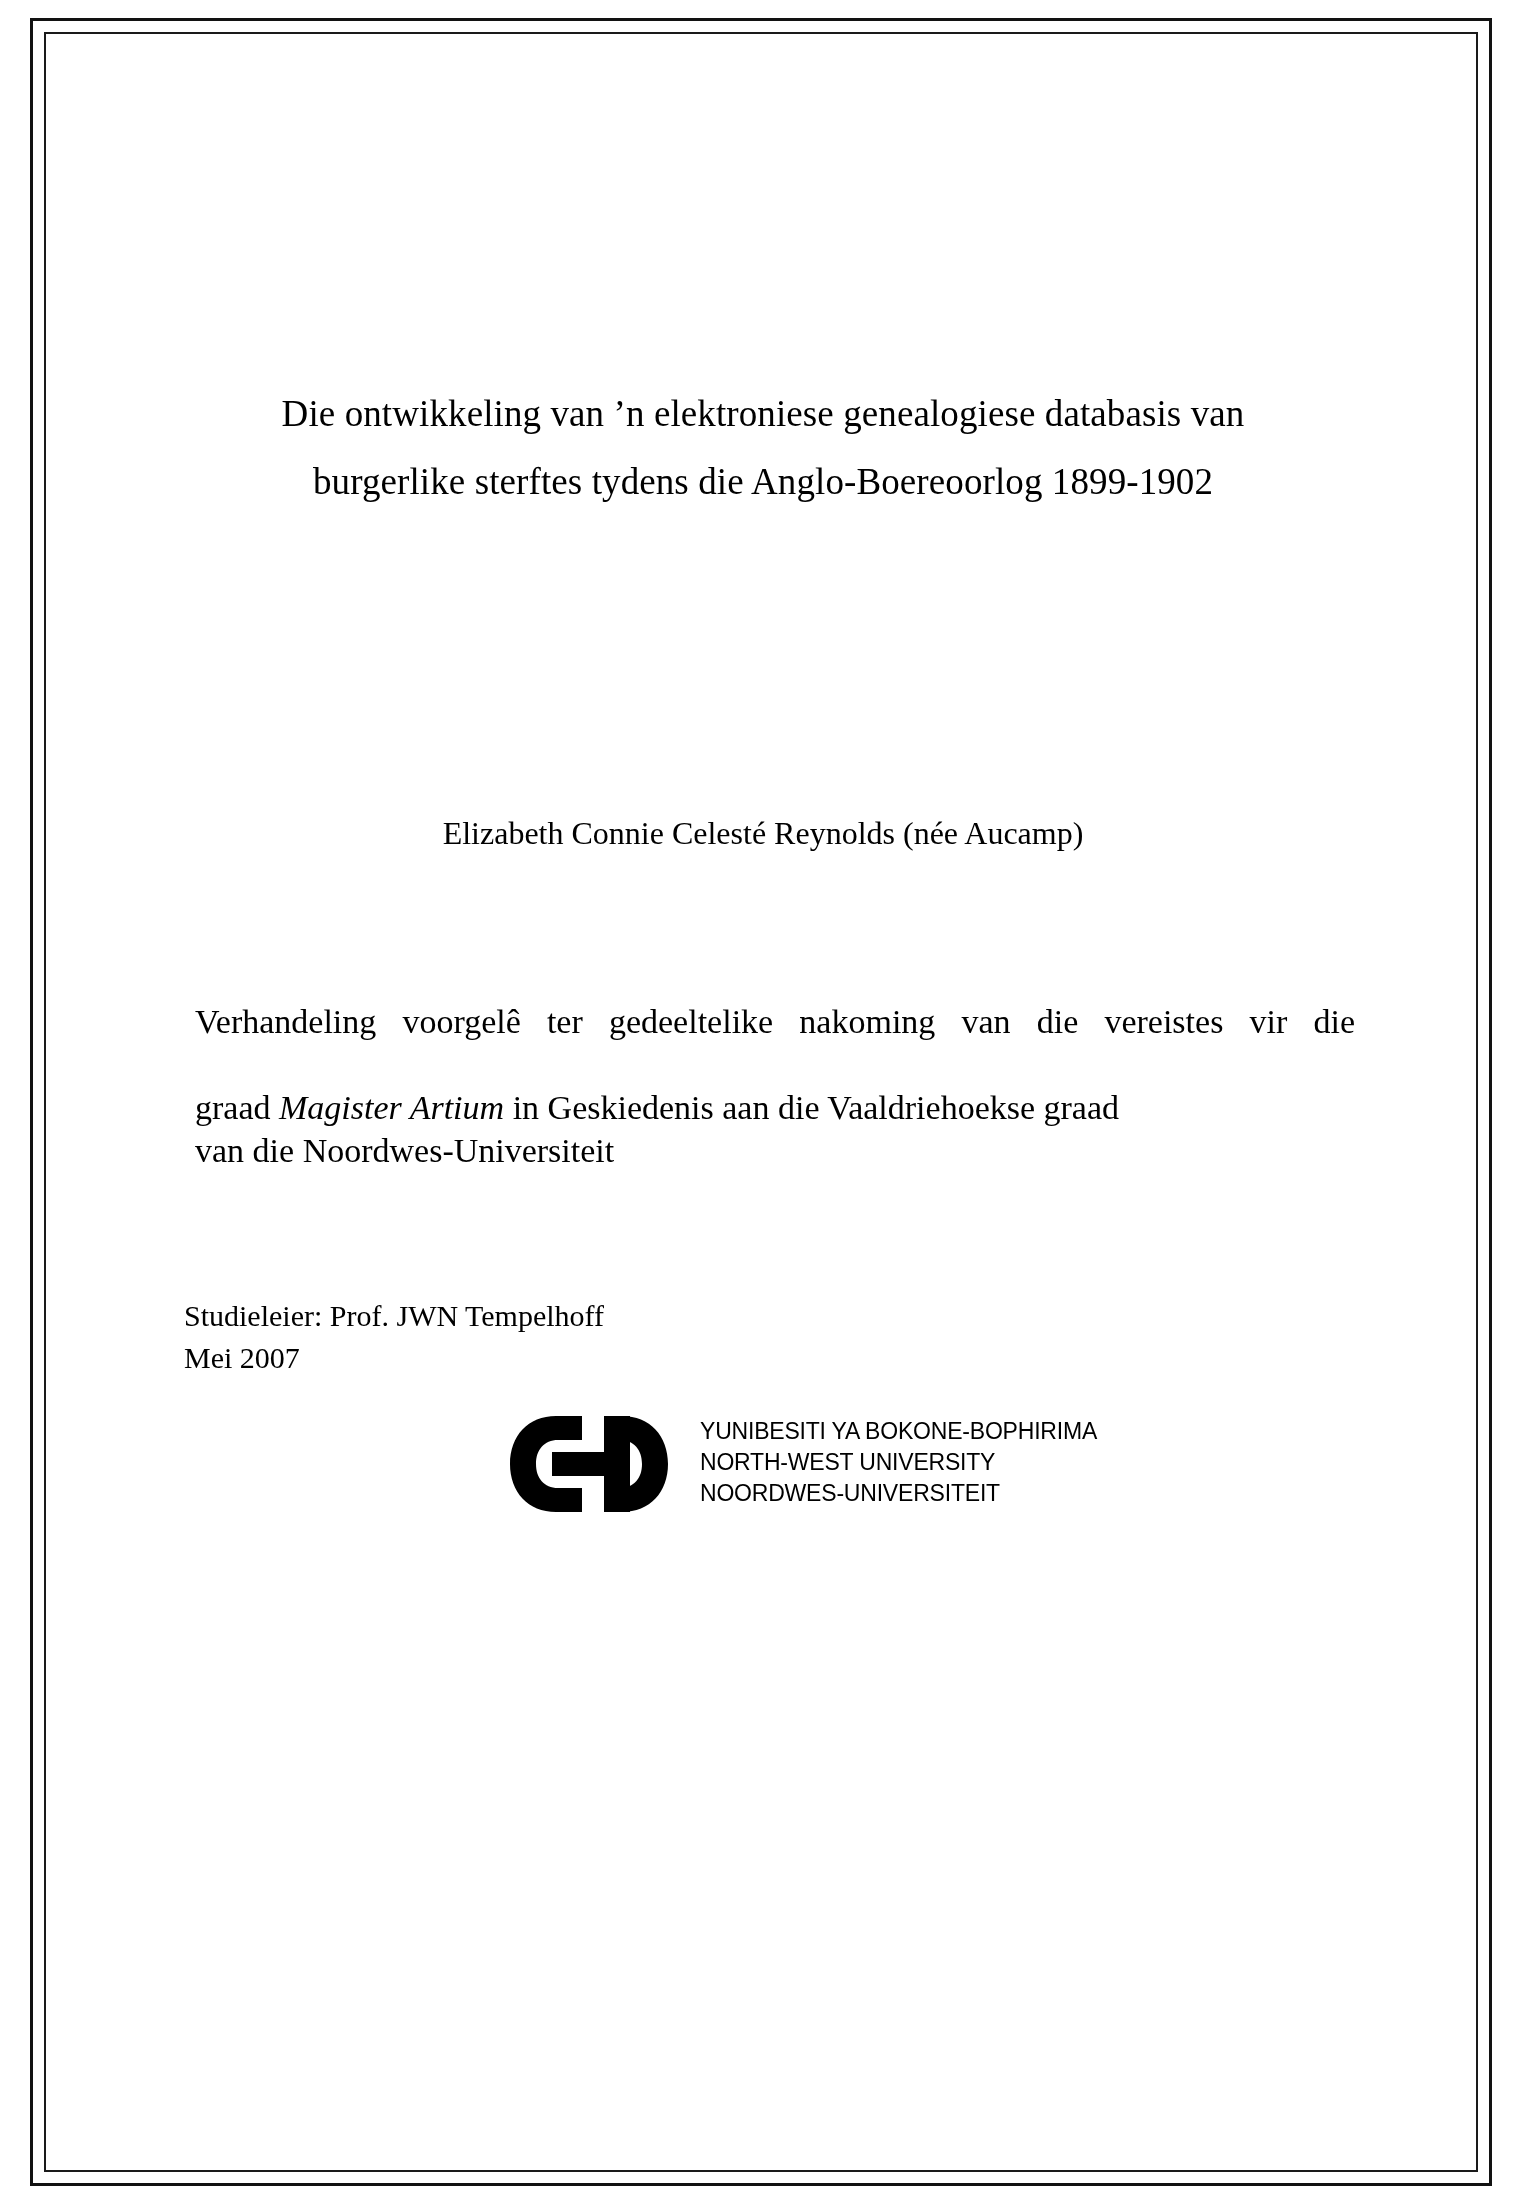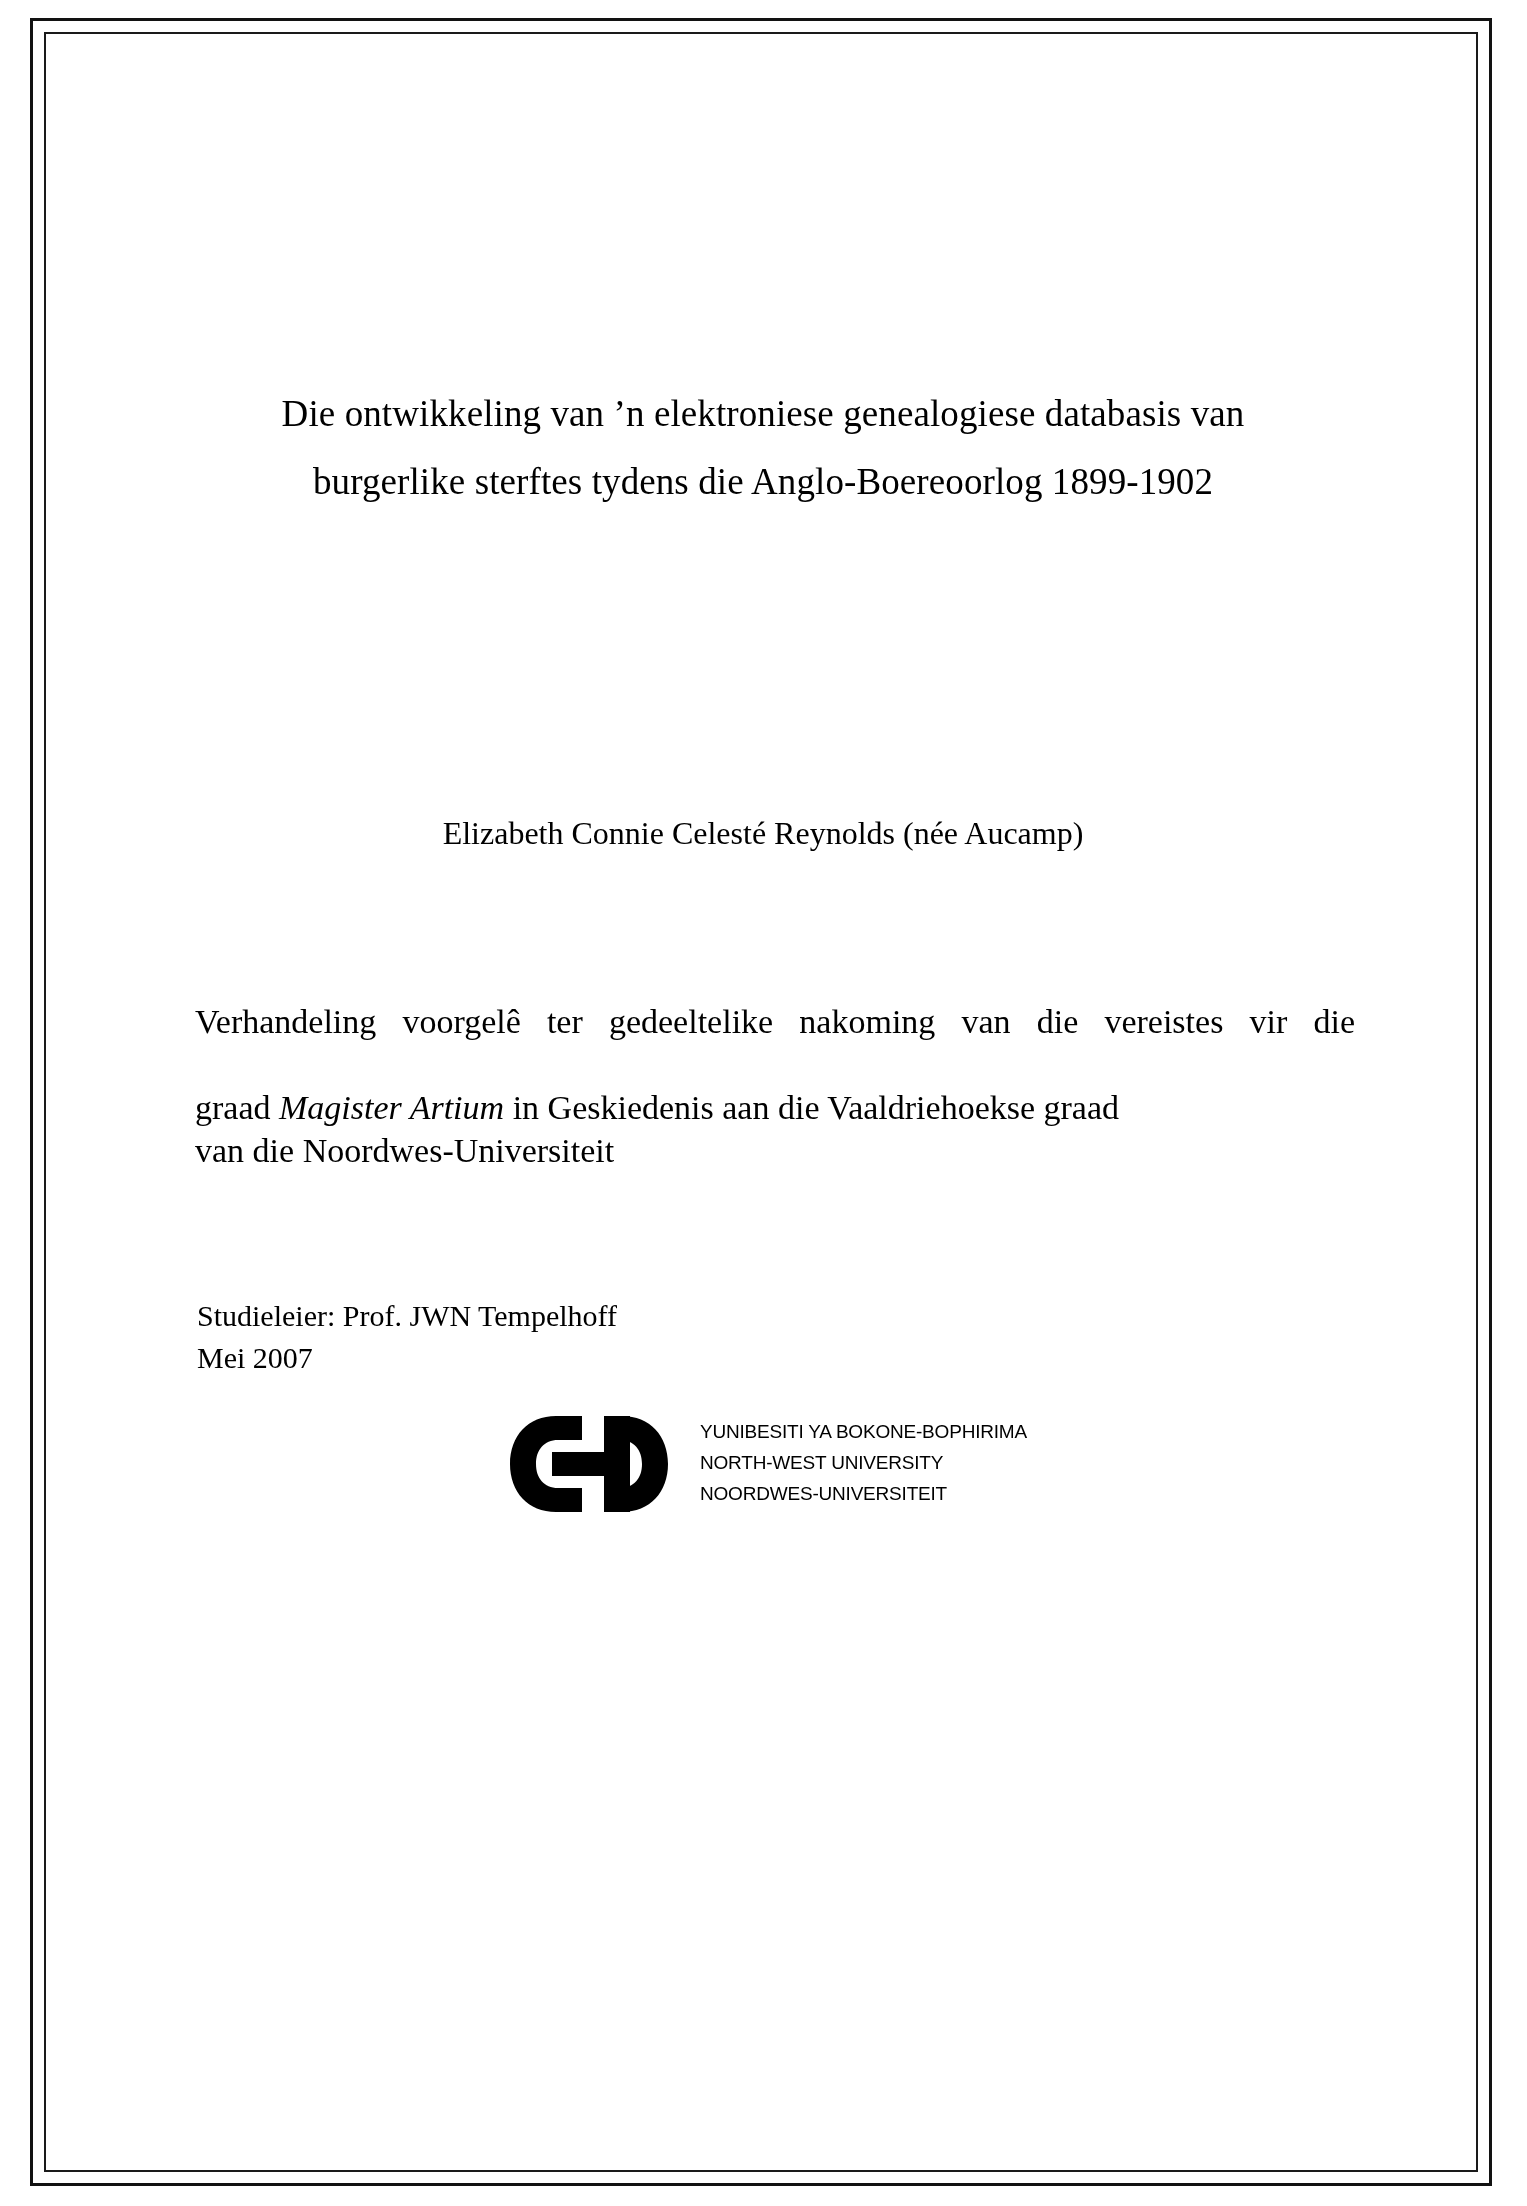--- a/index.html
+++ b/index.html
@@ -89,21 +89,21 @@
   .statement .j1::after {
     content: "";
     display: inline-block;
     width: 100%;
   }
   .stmt-italic {
     font-style: italic;
   }
   .supervisor {
     position: absolute;
-    left: 19px;
+    left: 6px;
     top: 1175px;
     width: 1160px;
     font-size: 30px;
     line-height: 42px;
   }
   .logo-wrap {
     position: absolute;
     left: 330px;
     top: 1290px;
     width: 640px;
@@ -114,21 +114,21 @@
     left: 0;
     top: 4px;
     width: 180px;
     height: 100px;
   }
   .logo-text {
     position: absolute;
     left: 192px;
     top: 6px;
     font-family: "Liberation Sans", sans-serif;
-    font-size: 19px;
+    font-size: 23px;
     line-height: 31px;
     letter-spacing: -0.2px;
     white-space: nowrap;
   }
 </style>
 </head>
 <body>
 
 <div class="page">
 

